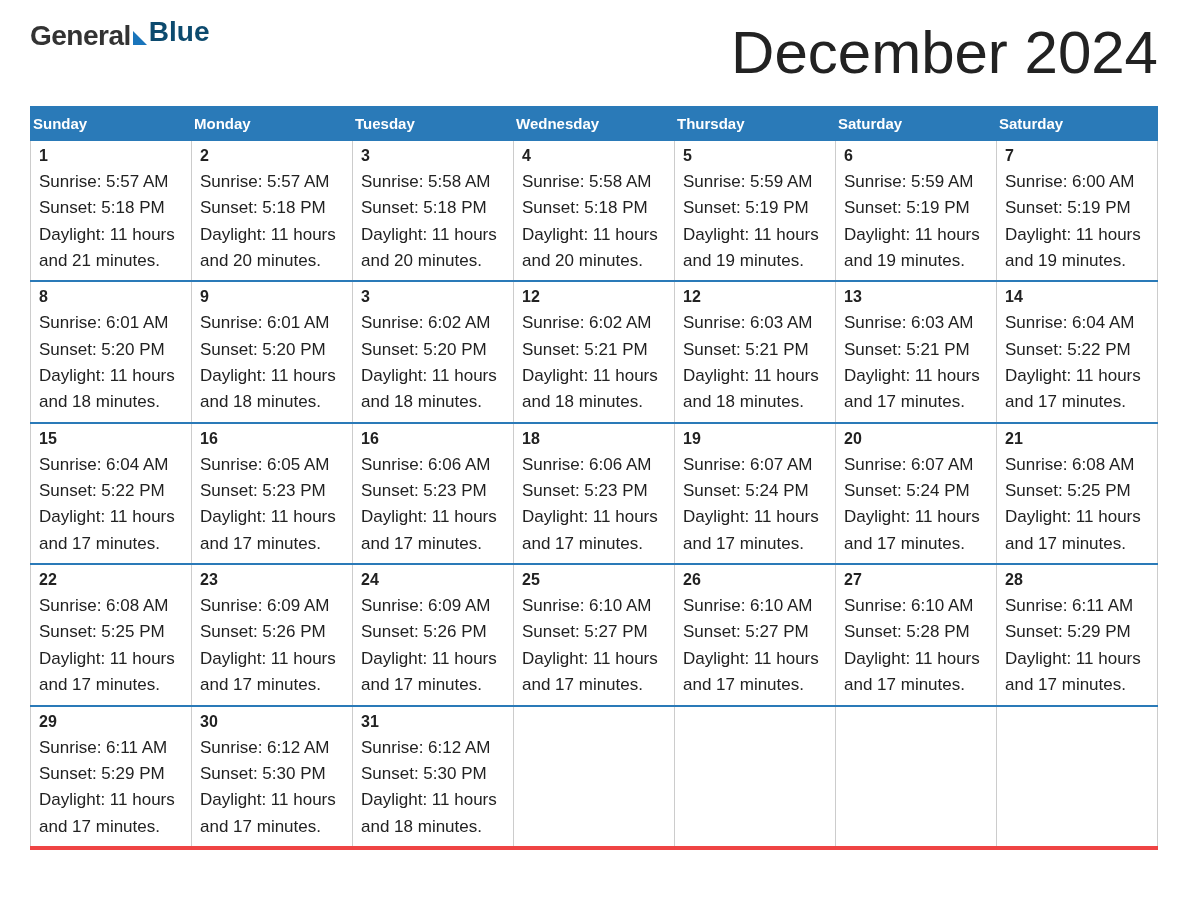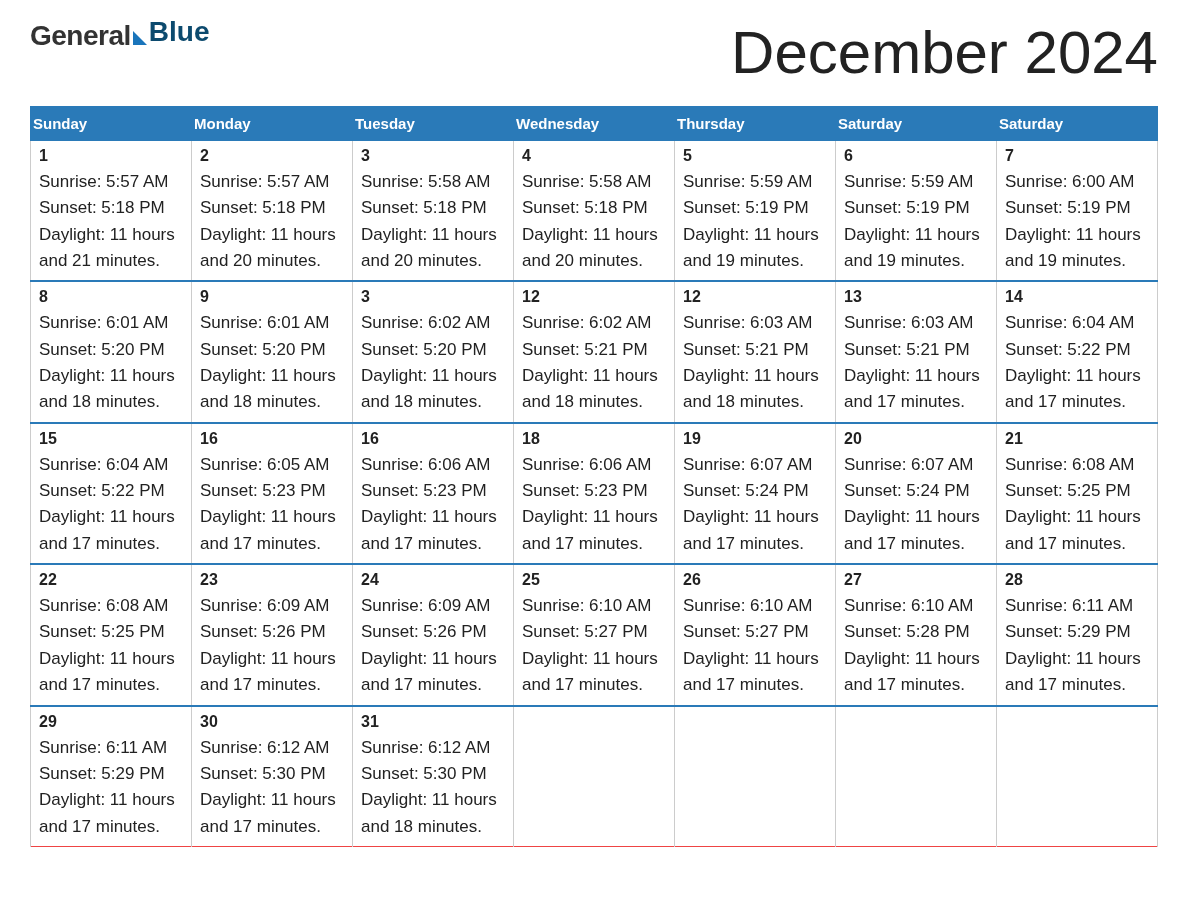--- a/index.html
+++ b/index.html
@@ -96,21 +96,21 @@
       font-weight: bold;
       display: block;
       margin-bottom: 4px;
     }
     .day-info {
       font-size: 17px;
       line-height: 1.55;
       color: #222;
     }
     tbody tr:last-child {
-      border-bottom: 1px solid #ef4444;
+      border-bottom: 4px solid #ef4444;
     }
   </style>
 </head>
 <body>
 
 <div class="header">
   <div class="logo">
     <div class="logo-top">
       <span class="logo-general">General</span>
       <div class="logo-arrow"></div>

